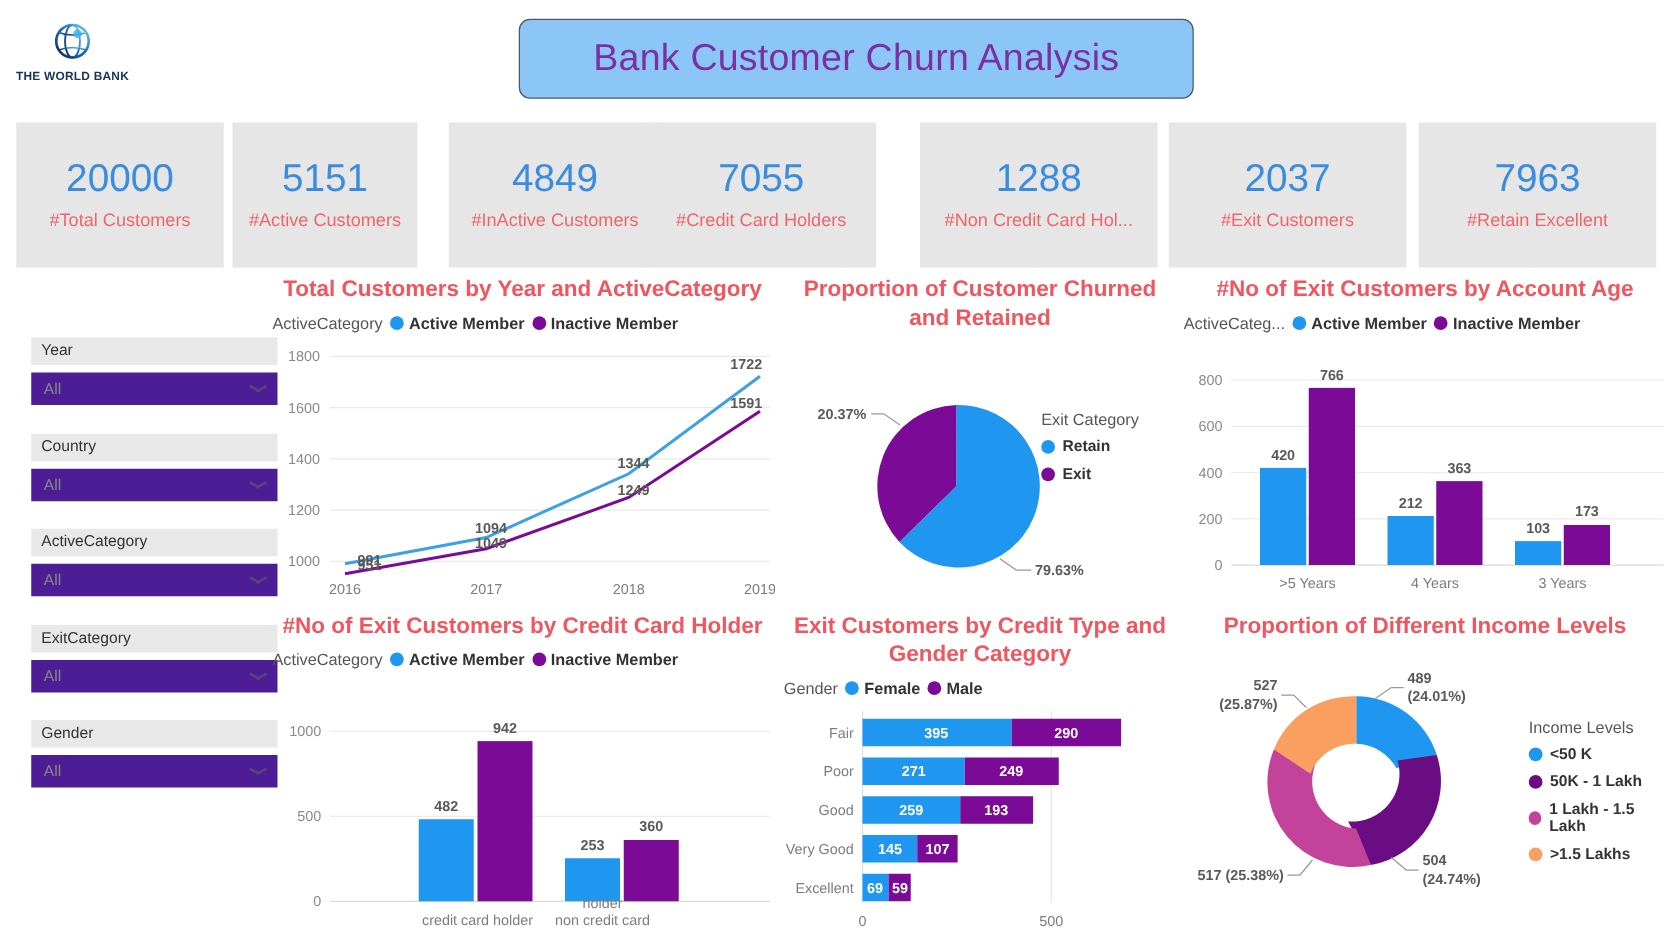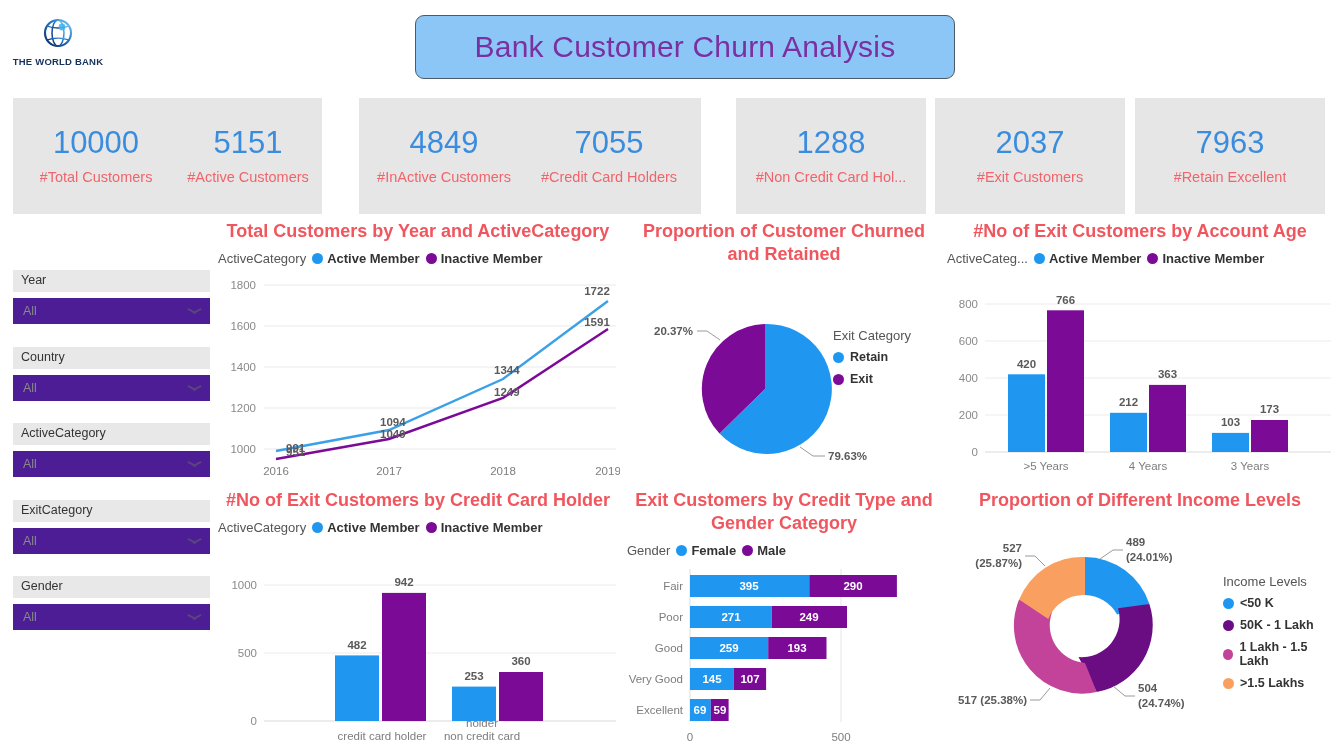--- a/index.html
+++ b/index.html
@@ -37,21 +37,21 @@
     display: flex; flex-direction: column; align-items: center; justify-content: center;
   }
   .kpi-value { font-size: 31px; color: #3a8dde; font-weight: 400; line-height: 1.05; }
   .kpi-label {
     font-size: 14.5px; color: #f0656b; margin-top: 9px;
     white-space: nowrap; overflow: hidden; max-width: 96%; text-align: center;
   }
 
   
   #slicers { position: absolute; left: 13px; top: 270px; width: 200px; }
-  .slicer { margin-bottom: 22.5px; }
+  .slicer { margin-bottom: 22.5px; margin-left: 12px; }
   .slicer-header {
     background: #e8e8e8; height: 22px; padding: 3px 8px;
     font-size: 12.5px; color: #333; width: 197px;
   }
   .slicer-dropdown {
     margin-top: 6px; background: #4c1d95; height: 26px; width: 197px;
     display: flex; align-items: center; justify-content: space-between;
     padding: 0 9px 0 10px; font-size: 12.5px; color: #888;
   }
   .chev { width: 13px; height: 8px; position: relative; opacity: .55; }
@@ -107,24 +107,24 @@
       <path d="M9,26 Q20,22 31,26" fill="none" stroke="url(#glb)" stroke-width="1.3"></path>
       <line x1="20" y1="6" x2="20" y2="32" stroke="url(#glb)" stroke-width="1.5"></line>
       <circle cx="24" cy="13" r="3.4" fill="#3fb3ec" opacity=".85"></circle>
     </svg>
     <div id="logo-text">THE WORLD BANK</div>
   </div>
 </div>
 
 <div id="kpi-row">
   <div class="kpi-card" style="left:13px;width:166px;">
-    <div class="kpi-value">10000</div>
+    <div class="kpi-value">20000</div>
     <div class="kpi-label">#Total Customers</div>
   </div>
-  <div class="kpi-card" style="left:174px;width:148px;">
+  <div class="kpi-card" style="left:186px;width:148px;">
     <div class="kpi-value">5151</div>
     <div class="kpi-label">#Active Customers</div>
   </div>
   <div class="kpi-card" style="left:359px;width:170px;">
     <div class="kpi-value">4849</div>
     <div class="kpi-label">#InActive Customers</div>
   </div>
   <div class="kpi-card" style="left:517px;width:184px;">
     <div class="kpi-value">7055</div>
     <div class="kpi-label">#Credit Card Holders</div>

